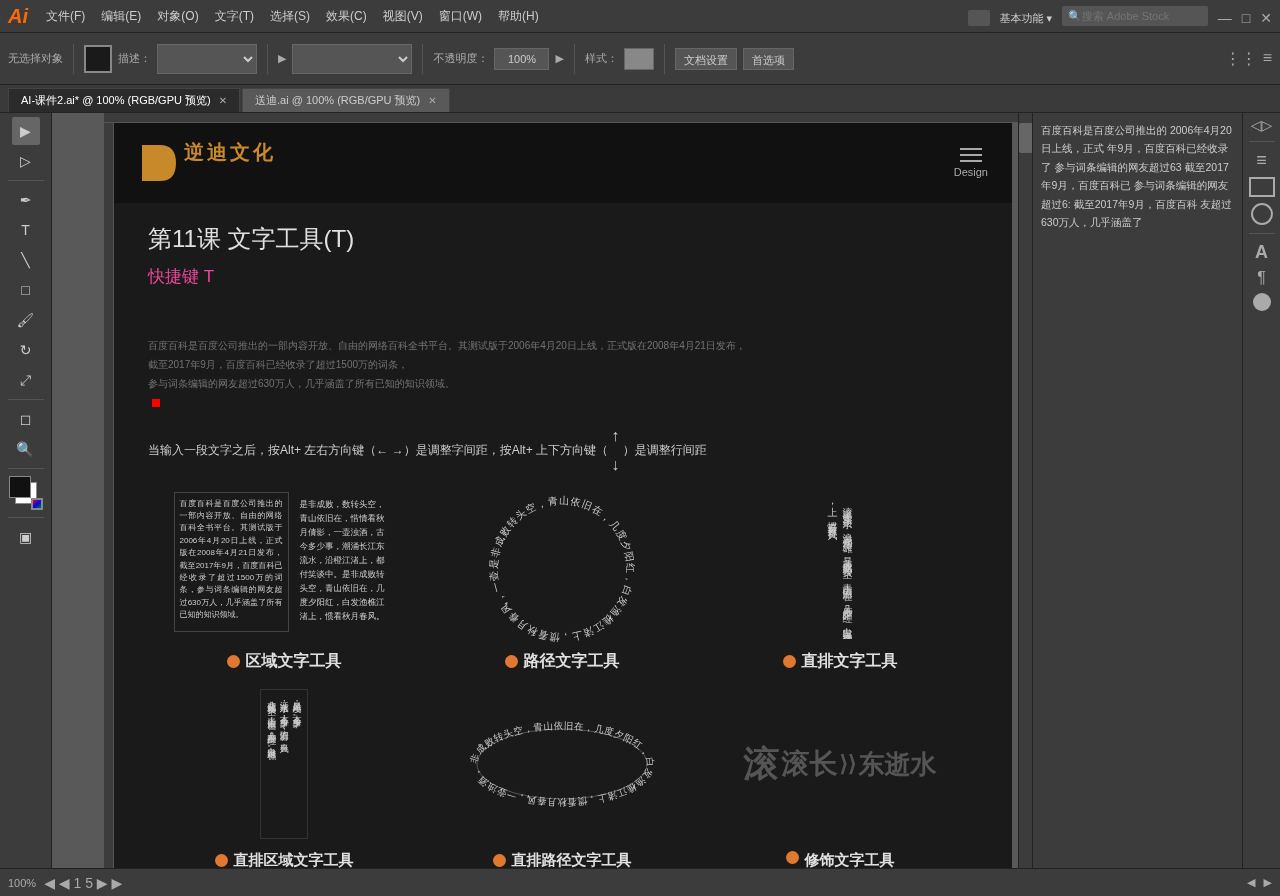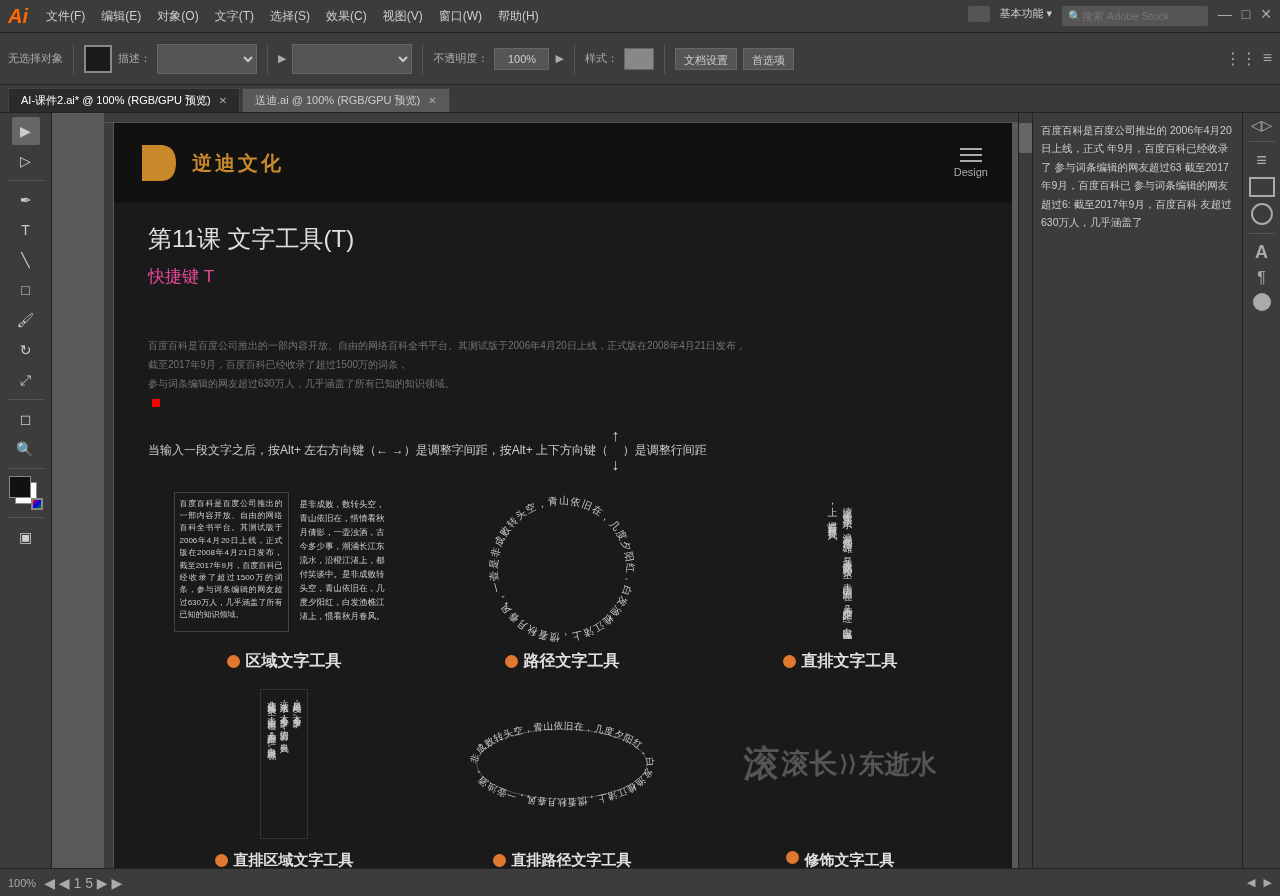--- a/index.html
+++ b/index.html
@@ -46,41 +46,41 @@
     
     #artboard {
       position: absolute; top: 15px; left: 80px; width: 900px; background: #1a1a1a;
       min-height: 760px;
     }
 
     
     .artboard-header {
       background: #111; width: 100%; padding: 20px 30px; display: flex; align-items: center; justify-content: space-between;
     }
-    .brand-logo { display: flex; align-items: center; gap: 8px; }
+    .brand-logo { display: flex; }
 
     
     #bottom-bar { width: 100%; height: 28px; background: #3c3c3c; border-top: 1px solid #222; display: flex; align-items: center; padding: 0 8px; gap: 8px; }
   </style>
 </head>
 <body>
 
 <div id="menu-bar">
   <span style="color:#ff6a00;font-size:20px;font-weight:bold;font-style:italic;margin-right:10px;">Ai</span>
   <span class="menu-item">文件(F)</span>
   <span class="menu-item">编辑(E)</span>
   <span class="menu-item">对象(O)</span>
   <span class="menu-item">文字(T)</span>
   <span class="menu-item">选择(S)</span>
   <span class="menu-item">效果(C)</span>
   <span class="menu-item">视图(V)</span>
   <span class="menu-item">窗口(W)</span>
   <span class="menu-item">帮助(H)</span>
 
-  <div style="margin-left:auto;display:flex;align-items:flex-start;gap:10px;">
+  <div style="margin-left:auto;display:flex;align-items:flex-end;gap:10px;">
     <span style="width:22px;height:16px;background:#555;display:inline-block;border-radius:2px;"></span>
     <span style="color:#ccc;font-size:11px;">基本功能 ▾</span>
     <div style="display:flex;align-items:center;background:#555;border-radius:2px;padding:0 6px;height:20px;">
       <span style="color:#888;font-size:11px;">🔍</span>
       <input style="background: transparent; border: none; color: rgb(204, 204, 204); font-size: 11px; width: 120px; outline: none;" placeholder="搜索 Adobe Stock">
     </div>
     <span style="color:#aaa;font-size:14px;cursor:pointer;">—</span>
     <span style="color:#aaa;font-size:14px;cursor:pointer;">□</span>
     <span style="color:#aaa;font-size:14px;cursor:pointer;">✕</span>
   </div>

